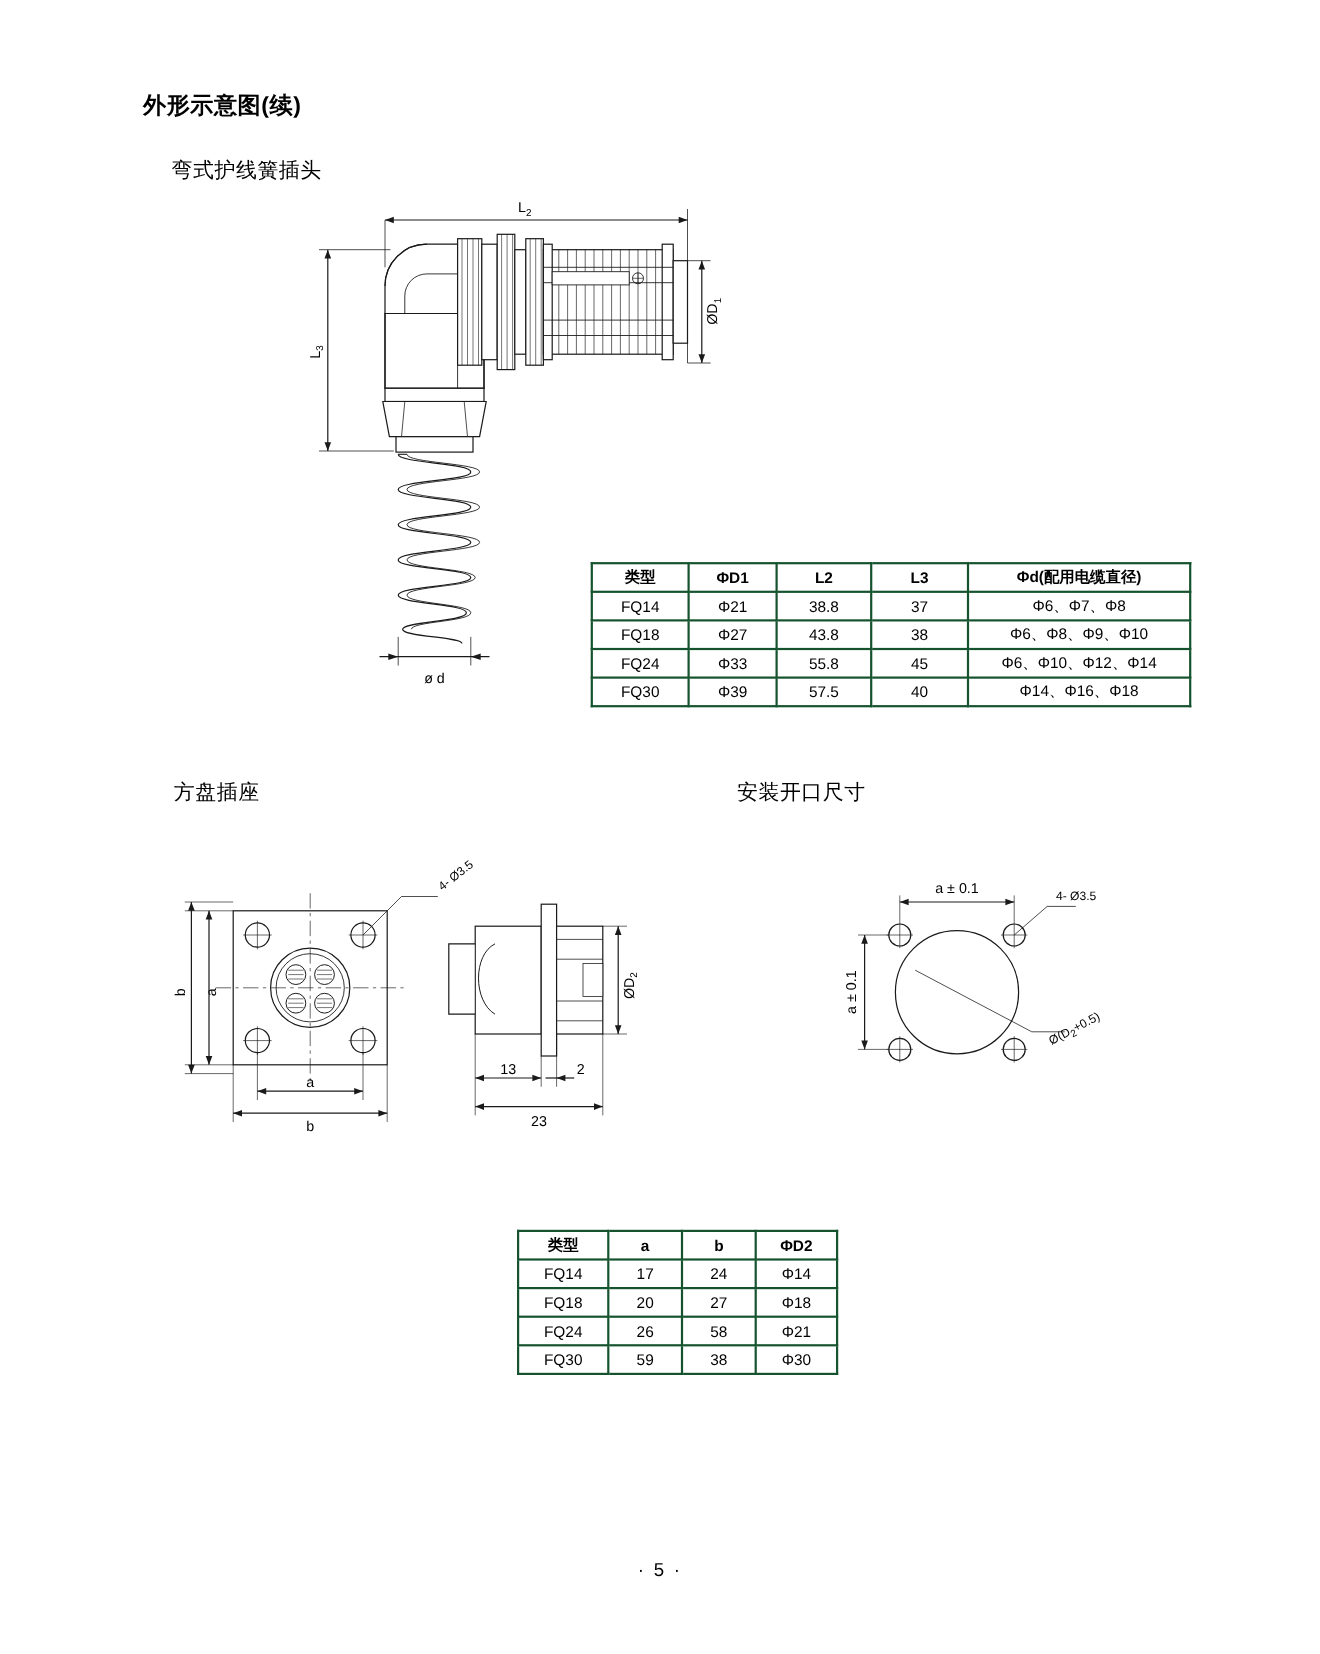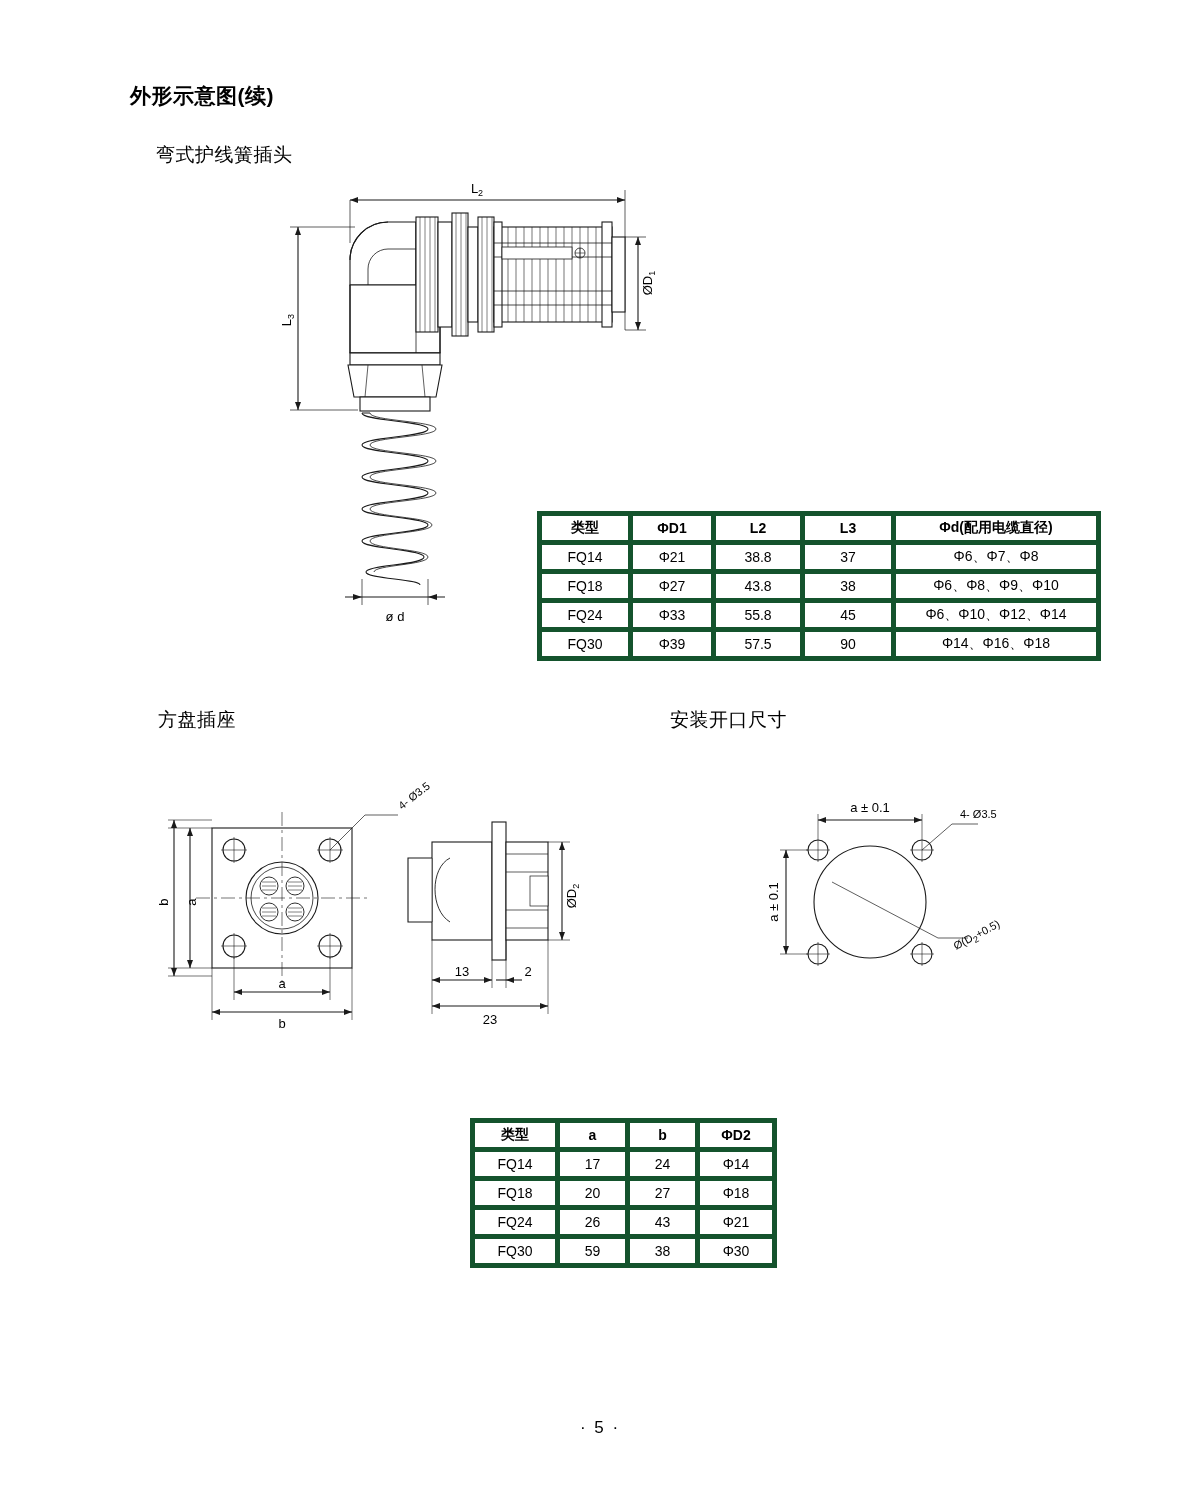--- a/index.html
+++ b/index.html
@@ -43,21 +43,21 @@
 
   svg { display: block; }
 
   
   table.spec {
     border-collapse: collapse;
     font-size: 14px;
     font-family: "Liberation Sans", sans-serif;
   }
   table.spec th, table.spec td {
-    border: 5px solid #14532d;
+    border: 2px solid #14532d;
     text-align: center;
     padding: 0;
     height: 24px;
     font-weight: normal;
     white-space: nowrap;
   }
   table.spec th { font-weight: bold; }
   .tbl1 {
     position: absolute;
     left: 537px;
@@ -268,21 +268,21 @@
         <td>FQ24</td>
         <td>Φ33</td>
         <td>55.8</td>
         <td>45</td>
         <td>Φ6、Φ10、Φ12、Φ14</td>
       </tr>
       <tr>
         <td>FQ30</td>
         <td>Φ39</td>
         <td>57.5</td>
-        <td>90</td>
+        <td>40</td>
         <td>Φ14、Φ16、Φ18</td>
       </tr>
     </tbody>
   </table>
 
   <div class="fig" style="left:150px; top:780px;">
     <svg width="480" height="260" viewBox="0 0 480 260">
       <g stroke="#1a1a1a" fill="none" stroke-width="1.1">
 
         <rect x="62" y="48" width="140" height="140" fill="#ffffff"></rect>
@@ -464,21 +464,21 @@
       </tr>
       <tr>
         <td>FQ18</td>
         <td>20</td>
         <td>27</td>
         <td>Φ18</td>
       </tr>
       <tr>
         <td>FQ24</td>
         <td>26</td>
-        <td>43</td>
+        <td>58</td>
         <td>Φ21</td>
       </tr>
       <tr>
         <td>FQ30</td>
         <td>59</td>
         <td>38</td>
         <td>Φ30</td>
       </tr>
     </tbody>
   </table>

